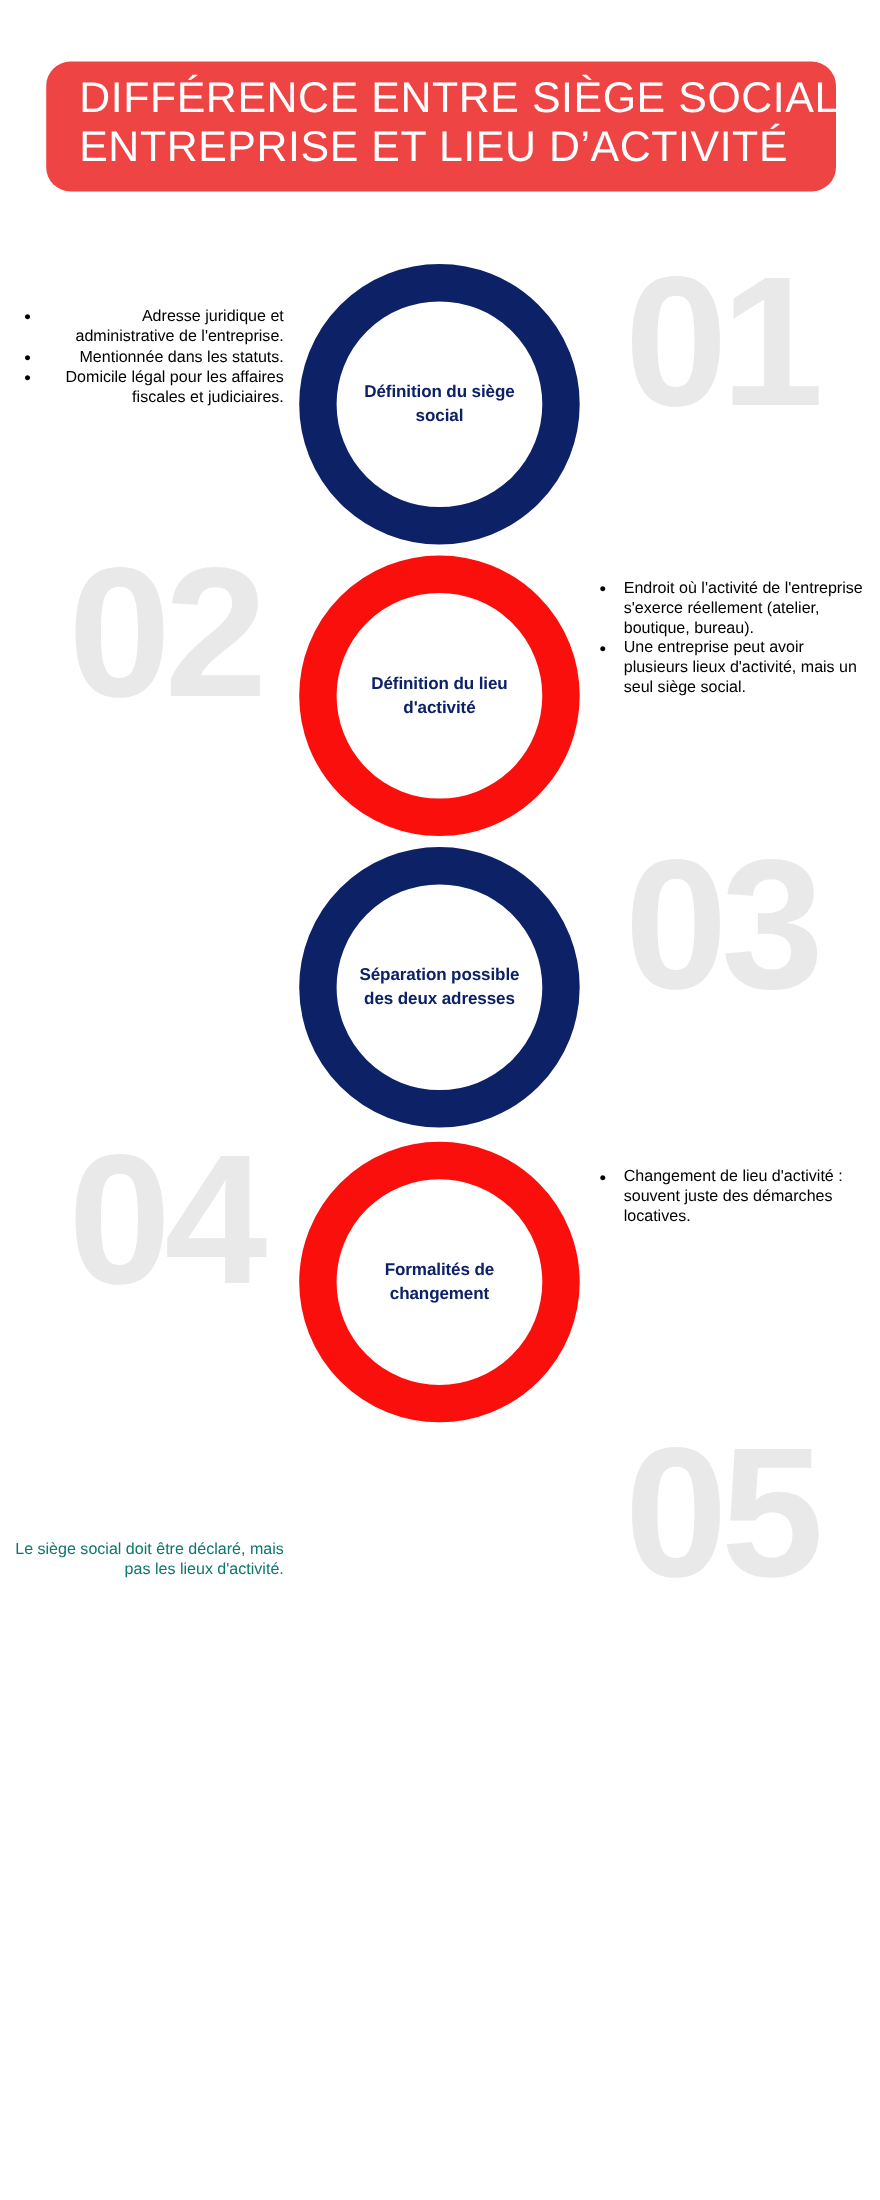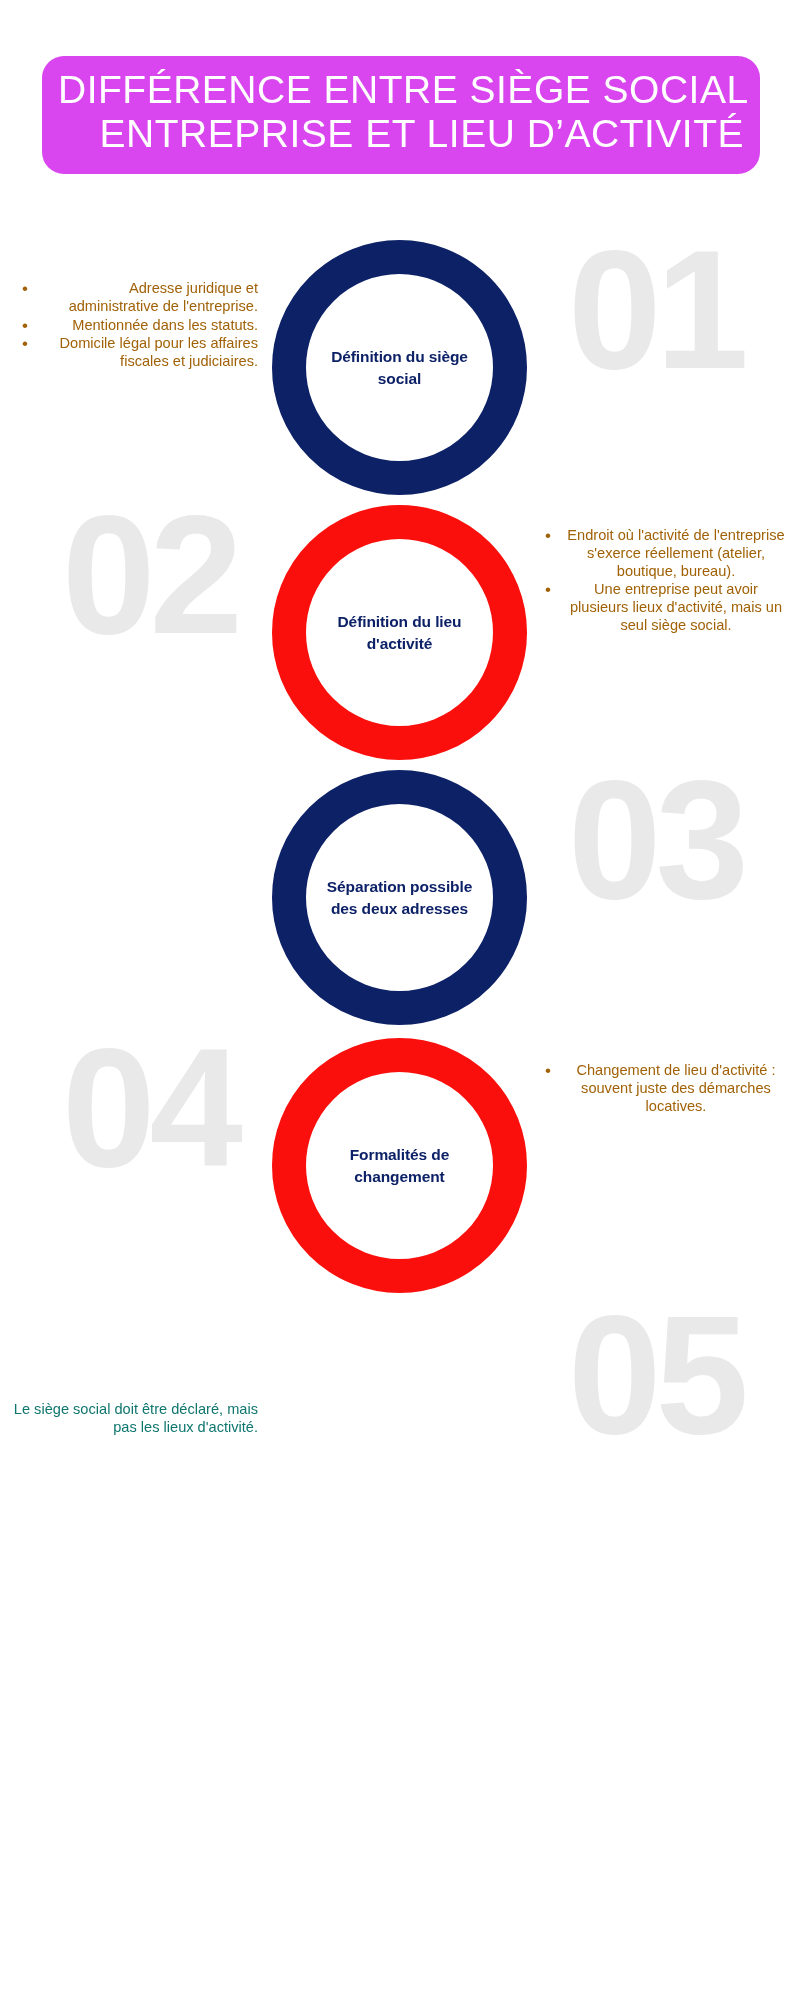--- a/index.html
+++ b/index.html
@@ -16,24 +16,24 @@
     position: relative;
     overflow: hidden;
   }
 
   
   #header-banner {
     position: absolute;
     left: 42px;
     top: 56px;
     width: 718px;
-    background: #d946ef;
+    background: #ef4444;
     border-radius: 22px;
-    padding: 12px 16px 18px 16px;
-    text-align: right;
+    padding: 12px 16px 18px 30px;
+    text-align: left;
   }
   #header-banner .title-line {
     display: block;
     color: #ffffff;
     font-size: 39px;
     line-height: 1.13;
     font-weight: 400;
     letter-spacing: 0.5px;
     white-space: nowrap;
   }
@@ -80,34 +80,34 @@
     letter-spacing: -6px;
     user-select: none;
   }
   .big-number.right { left: 568px; }
   .big-number.left  { left: 62px; }
 
   .bullets {
     position: absolute;
     top: 0;
     width: 240px;
-    color: #a16207;
+    color: #000000;
     font-size: 14.6px;
     line-height: 1.22;
     list-style: none;
   }
   .bullets.left  { left: 18px; text-align: right; }
   .bullets.right { left: 545px; text-align: left; }
 
   .bullets li {
     position: relative;
     margin-bottom: 1px;
   }
   .bullets.left li  { padding-left: 34px; }
-  .bullets.right li { padding-left: 22px; text-align: center; }
+  .bullets.right li { padding-left: 22px; }
 
   .bullets li::before {
     content: "\2022";
     position: absolute;
     left: 4px;
     top: -1px;
     font-size: 17px;
     line-height: 1.15;
   }
   .bullets.right li::before { left: 0; }

